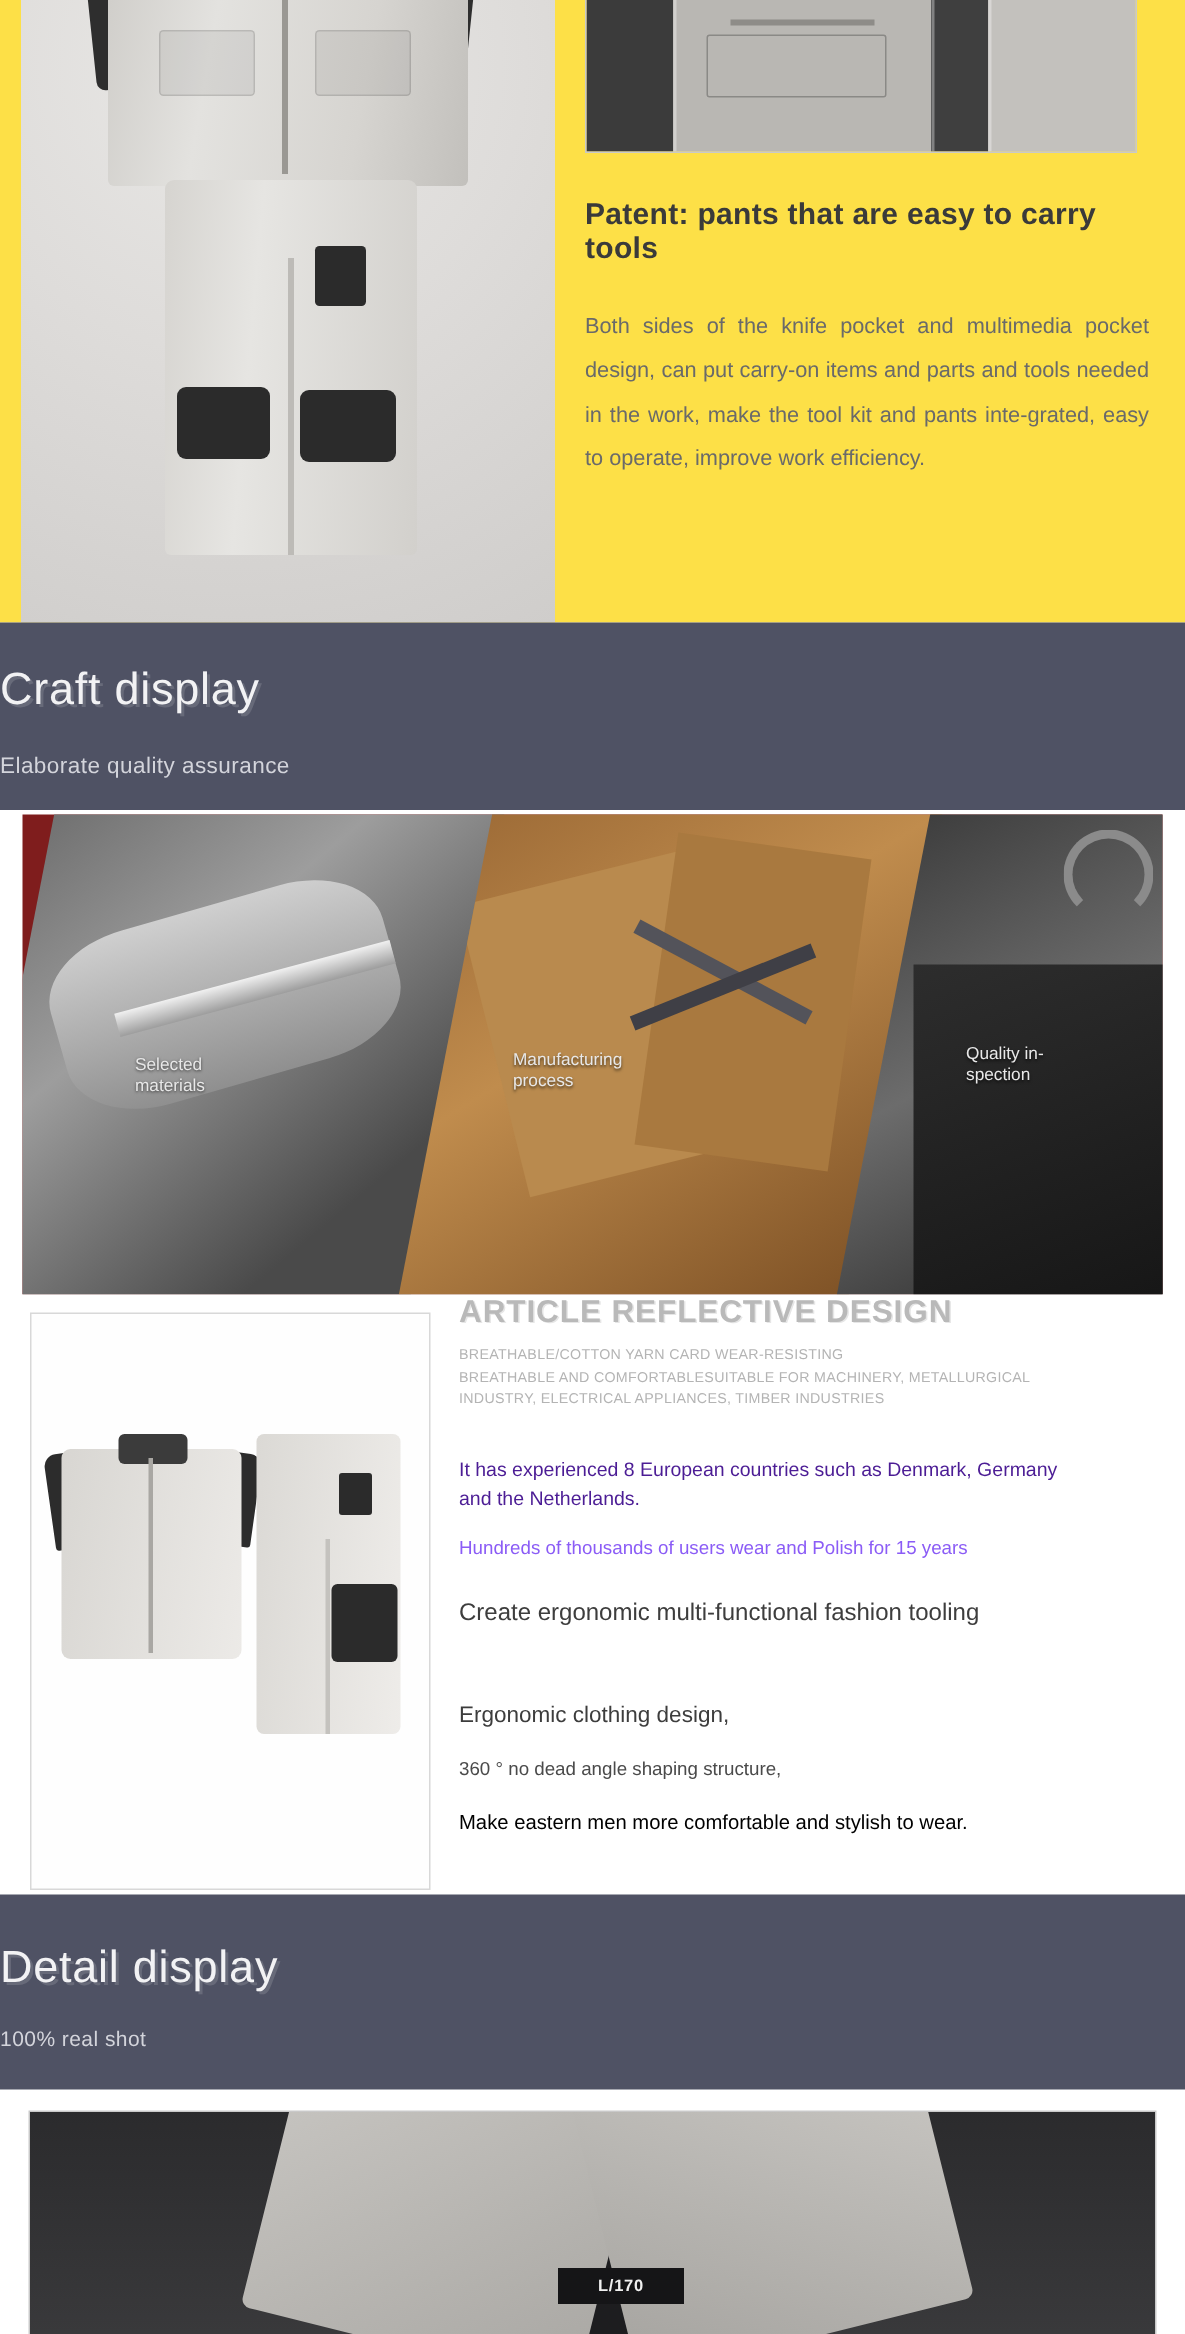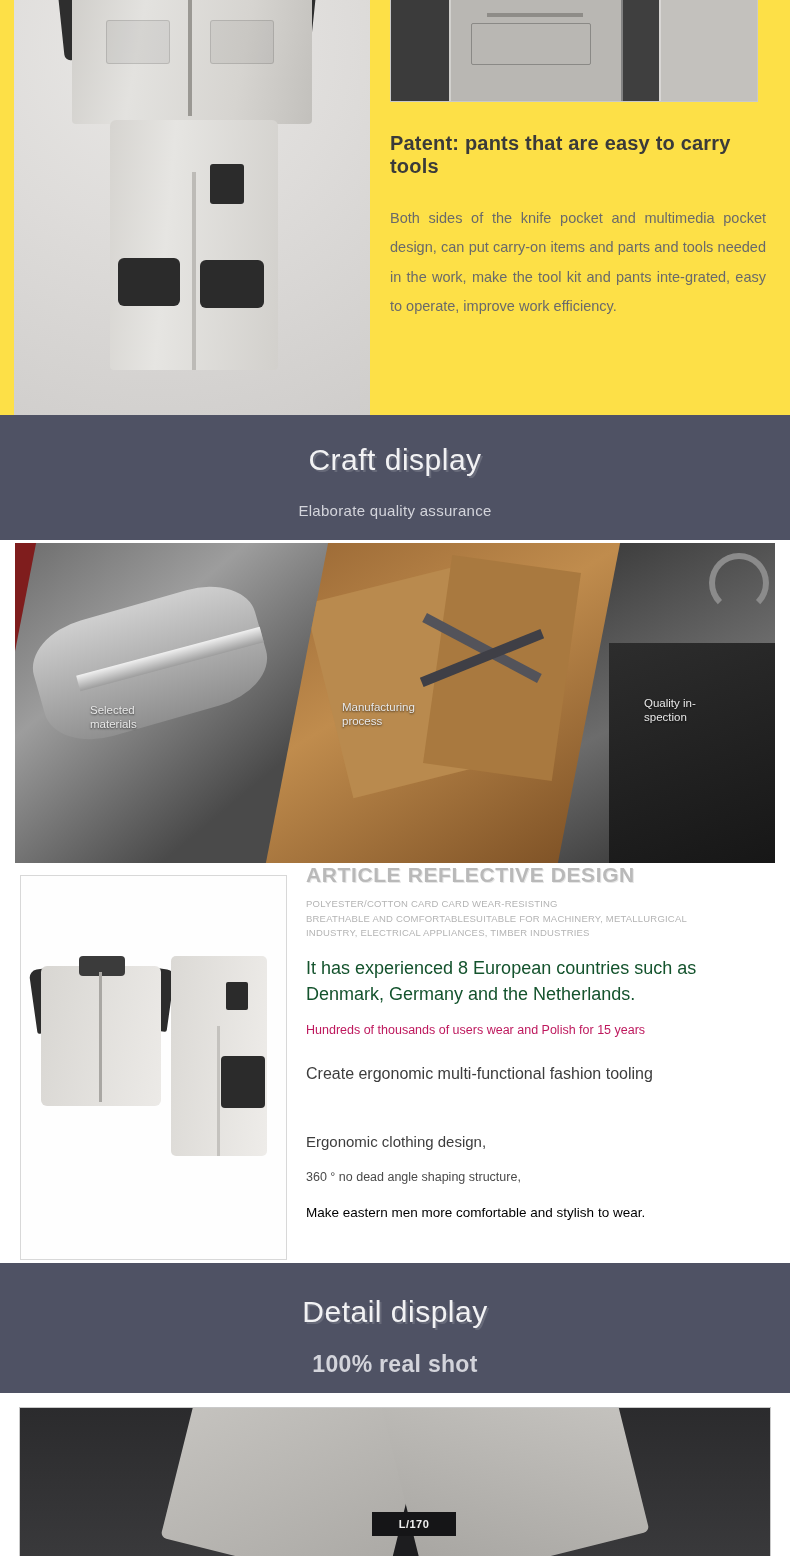--- a/index.html
+++ b/index.html
@@ -83,39 +83,39 @@
     line-height: 2.03;
     color: #6a6a6a;
     width: 376px;
     text-align: justify;
   }
 
   
   .banner {
     width: 790px;
     background: #4f5264;
-    text-align: center;
+    text-align: left;
     position: relative;
   }
   .banner-title {
     font-size: 30px;
     color: #f2f2f4;
     font-weight: normal;
     letter-spacing: .5px;
     text-shadow: 2px 2px 0 rgba(255,255,255,.14);
   }
   .banner-sub {
     font-size: 15px;
     color: #d3d4db;
     letter-spacing: .3px;
   }
   .banner-craft { height: 125px; padding-top: 28px; }
   .banner-craft .banner-sub { margin-top: 25px; }
   .banner-detail { height: 130px; padding-top: 32px; }
-  .banner-detail .banner-sub { margin-top: 22px; font-size: 23px; font-weight: bold; }
+  .banner-detail .banner-sub { margin-top: 22px; font-size: 14px; }
 
   
   .craft-strip {
     position: relative;
     width: 760px;
     height: 320px;
     margin: 3px auto 0 auto;
     overflow: hidden;
     background: #7f1d1d;
   }
@@ -196,22 +196,22 @@
   .rp-pants-split { position:absolute; left:196px; top:150px; width:3px; height:130px; background:#c4c2be;}
   .rp-knee { position:absolute; left:200px; top:180px; width:44px; height:52px; background:#2b2b2b; border-radius:4px;}
   .rp-pocket { position:absolute; left:205px; top:106px; width:22px; height:28px; background:#2b2b2b; border-radius:2px;}
 
   .reflect-text { position: absolute; left: 306px; top: 0; width: 470px; }
   .rt-head {
     font-size: 21px; font-weight: bold; color: #b9b9b9; letter-spacing: .6px;
     text-shadow: 1px 1px 0 #e6e6e6;
   }
   .rt-spec { margin-top: 10px; font-size: 9.5px; color: #b4b4b4; line-height: 1.55; letter-spacing: .2px; }
-  .rt-p1 { margin-top: 14px; font-size: 18px; color: #14532d; line-height: 1.45; width: 400px;}
-  .rt-p2 { margin-top: 14px; font-size: 12.5px; color: #be185d; line-height: 1.45; }
+  .rt-p1 { margin-top: 30px; font-size: 13px; color: #4c1d95; line-height: 1.45; width: 400px;}
+  .rt-p2 { margin-top: 14px; font-size: 12.5px; color: #8b5cf6; line-height: 1.45; }
   .rt-big { margin-top: 26px; font-size: 16px; color: #3d3d3d; }
   .rt-mid { margin-top: 50px; font-size: 15px; color: #3d3d3d; }
   .rt-small { margin-top: 20px; font-size: 12.5px; color: #4a4a4a; }
   .rt-last { margin-top: 20px; font-size: 13.5px; color: #000000; line-height: 1.3; }
 
   
   .real-shot {
     width: 752px; height: 160px;
     margin: 14px auto 0 auto;
     border: 1px solid #c9c9c9;
@@ -313,21 +313,21 @@
       <div class="rp-collar"></div>
       <div class="rp-zip"></div>
       <div class="rp-pants"></div>
       <div class="rp-pants-split"></div>
       <div class="rp-pocket"></div>
       <div class="rp-knee"></div>
     </div>
 
     <div class="reflect-text">
       <div class="rt-head">ARTICLE REFLECTIVE DESIGN</div>
-      <div class="rt-spec" style="white-space:pre-line">POLYESTER/COTTON CARD CARD WEAR-RESISTING
+      <div class="rt-spec" style="white-space:pre-line">BREATHABLE/COTTON YARN CARD WEAR-RESISTING
 BREATHABLE AND COMFORTABLESUITABLE FOR MACHINERY, METALLURGICAL
 INDUSTRY, ELECTRICAL APPLIANCES, TIMBER INDUSTRIES</div>
       <div class="rt-p1">It has experienced 8 European countries such as Denmark, Germany and the Netherlands.</div>
       <div class="rt-p2">Hundreds of thousands of users wear and Polish for 15 years</div>
       <div class="rt-big">Create ergonomic multi-functional fashion tooling</div>
       <div class="rt-mid">Ergonomic clothing design,</div>
       <div class="rt-small">360 ° no dead angle shaping structure,</div>
       <div class="rt-last">Make eastern men more comfortable and stylish to wear.</div>
     </div>
   </section>

